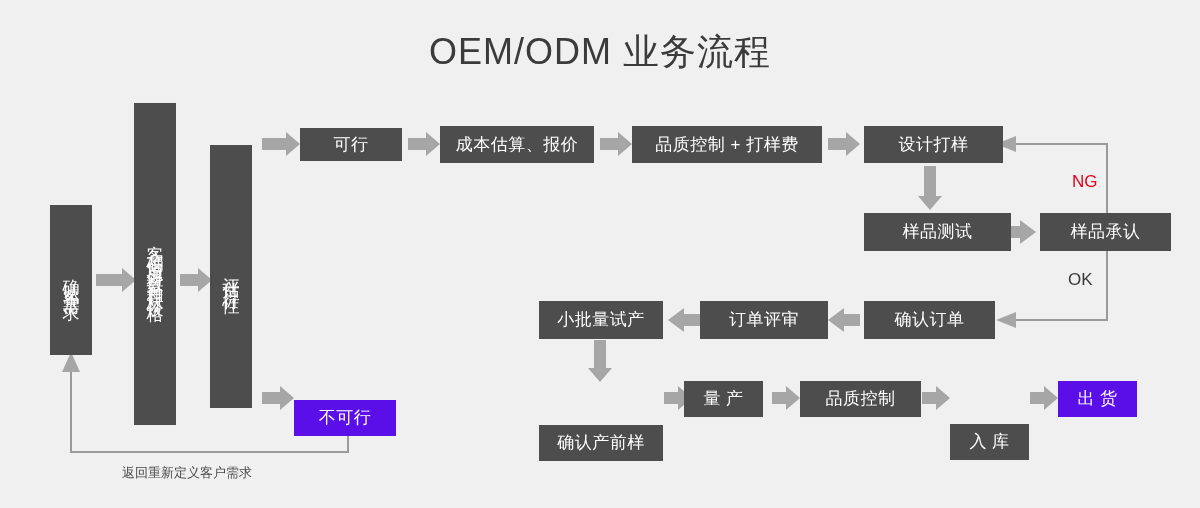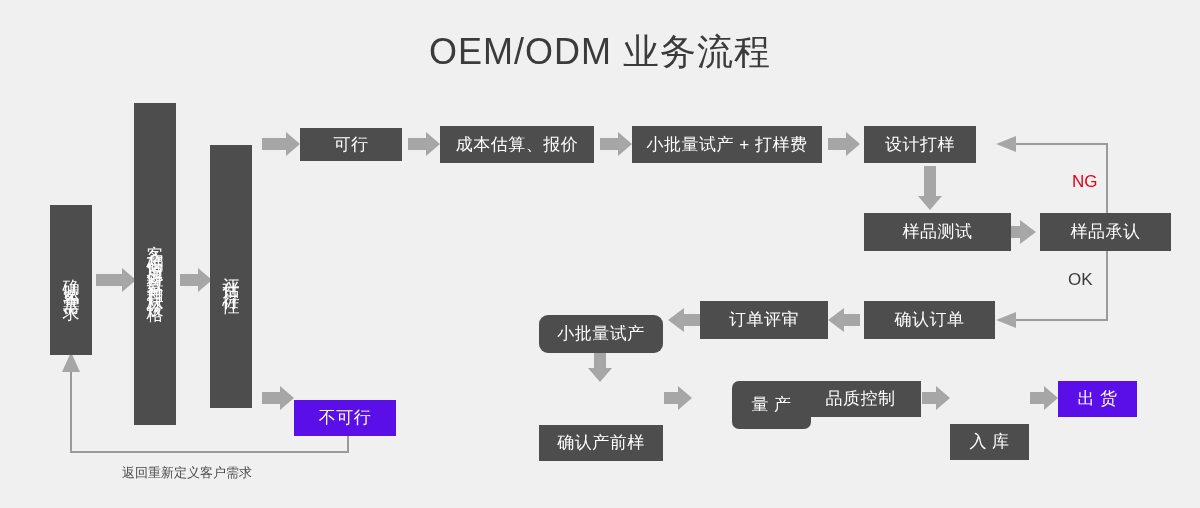--- a/index.html
+++ b/index.html
@@ -140,34 +140,34 @@
     <path class="wire" d="M348,420 L348,452 L71,452 L71,372"></path>
     <polygon class="fat" points="62,372 71,352 80,372"></polygon>
   </svg>
 
   <div class="node vertical" style="left:50px; top:205px; width:42px; height:150px;">确认客户需求</div>
   <div class="node vertical" style="left:134px; top:103px; width:42px; height:322px;">客户确定项目数量和目标价格</div>
   <div class="node vertical" style="left:210px; top:145px; width:42px; height:263px;">评估可行性</div>
 
   <div class="node" style="left:300px; top:128px; width:102px; height:33px;">可行</div>
   <div class="node" style="left:440px; top:126px; width:154px; height:37px;">成本估算、报价</div>
-  <div class="node" style="left:632px; top:126px; width:190px; height:37px;">小批量试产 + 打样费</div>
-  <div class="node" style="left:864px; top:126px; width:112px; height:37px;">设计打样</div>
+  <div class="node" style="left:632px; top:126px; width:190px; height:37px;">品质控制 + 打样费</div>
+  <div class="node" style="left:864px; top:126px; width:139px; height:37px;">设计打样</div>
 
   <div class="node" style="left:864px; top:213px; width:147px; height:38px;">样品测试</div>
   <div class="node" style="left:1040px; top:213px; width:131px; height:38px;">样品承认</div>
 
   <div class="node accent" style="left:294px; top:400px; width:102px; height:36px;">不可行</div>
 
   <div class="node" style="left:864px; top:301px; width:131px; height:38px;">确认订单</div>
   <div class="node" style="left:700px; top:301px; width:128px; height:38px;">订单评审</div>
-  <div class="node" style="left:539px; top:315px; width:124px; height:38px;border-radius:9px;">小批量试产</div>
+  <div class="node" style="left:539px; top:301px; width:124px; height:38px;">小批量试产</div>
 
   <div class="node" style="left:539px; top:381px; width:124px; height:36px;margin-top:44px;">确认产前样</div>
-  <div class="node" style="left:732px; top:381px; width:79px; height:48px;border-radius:7px;">量 产</div>
+  <div class="node" style="left:684px; top:381px; width:79px; height:36px;">量 产</div>
   <div class="node" style="left:800px; top:381px; width:121px; height:36px;font-family:Liberation Serif, serif;">品质控制</div>
   <div class="node" style="left:950px; top:381px; width:79px; height:36px;margin-top:43px;">入 库</div>
   <div class="node accent" style="left:1058px; top:381px; width:79px; height:36px;">出 货</div>
 
   <div class="lbl ng" style="left:1072px; top:172px;">NG</div>
   <div class="lbl ok" style="left:1068px; top:270px;">OK</div>
   <div class="lbl caption" style="left:122px; top:464px;">返回重新定义客户需求</div>
 
 </div>
 

